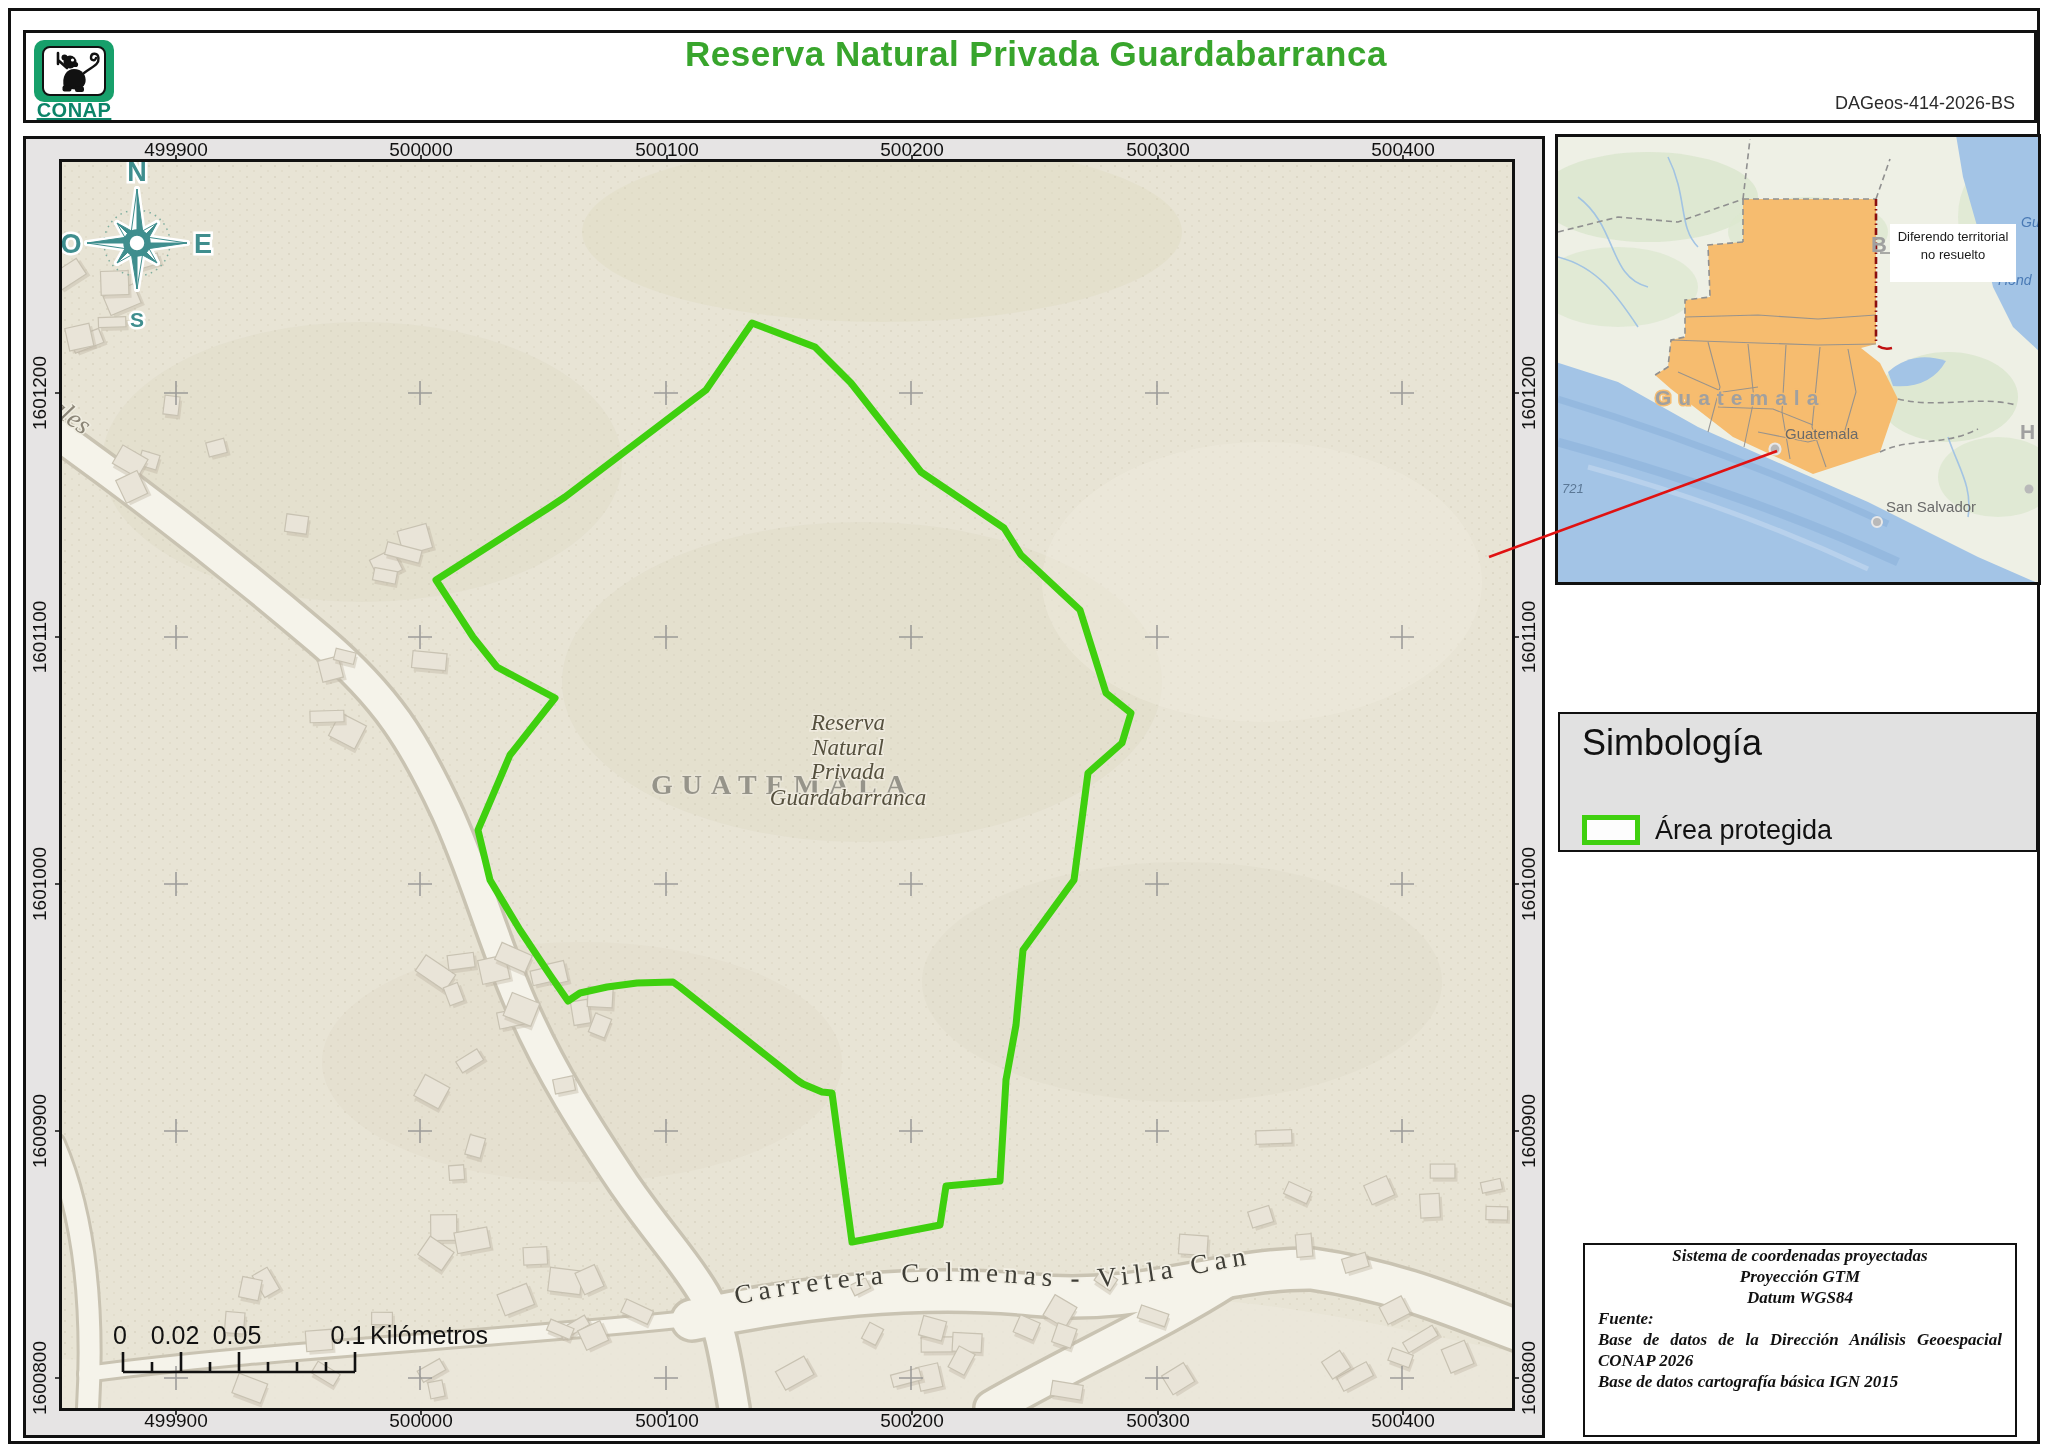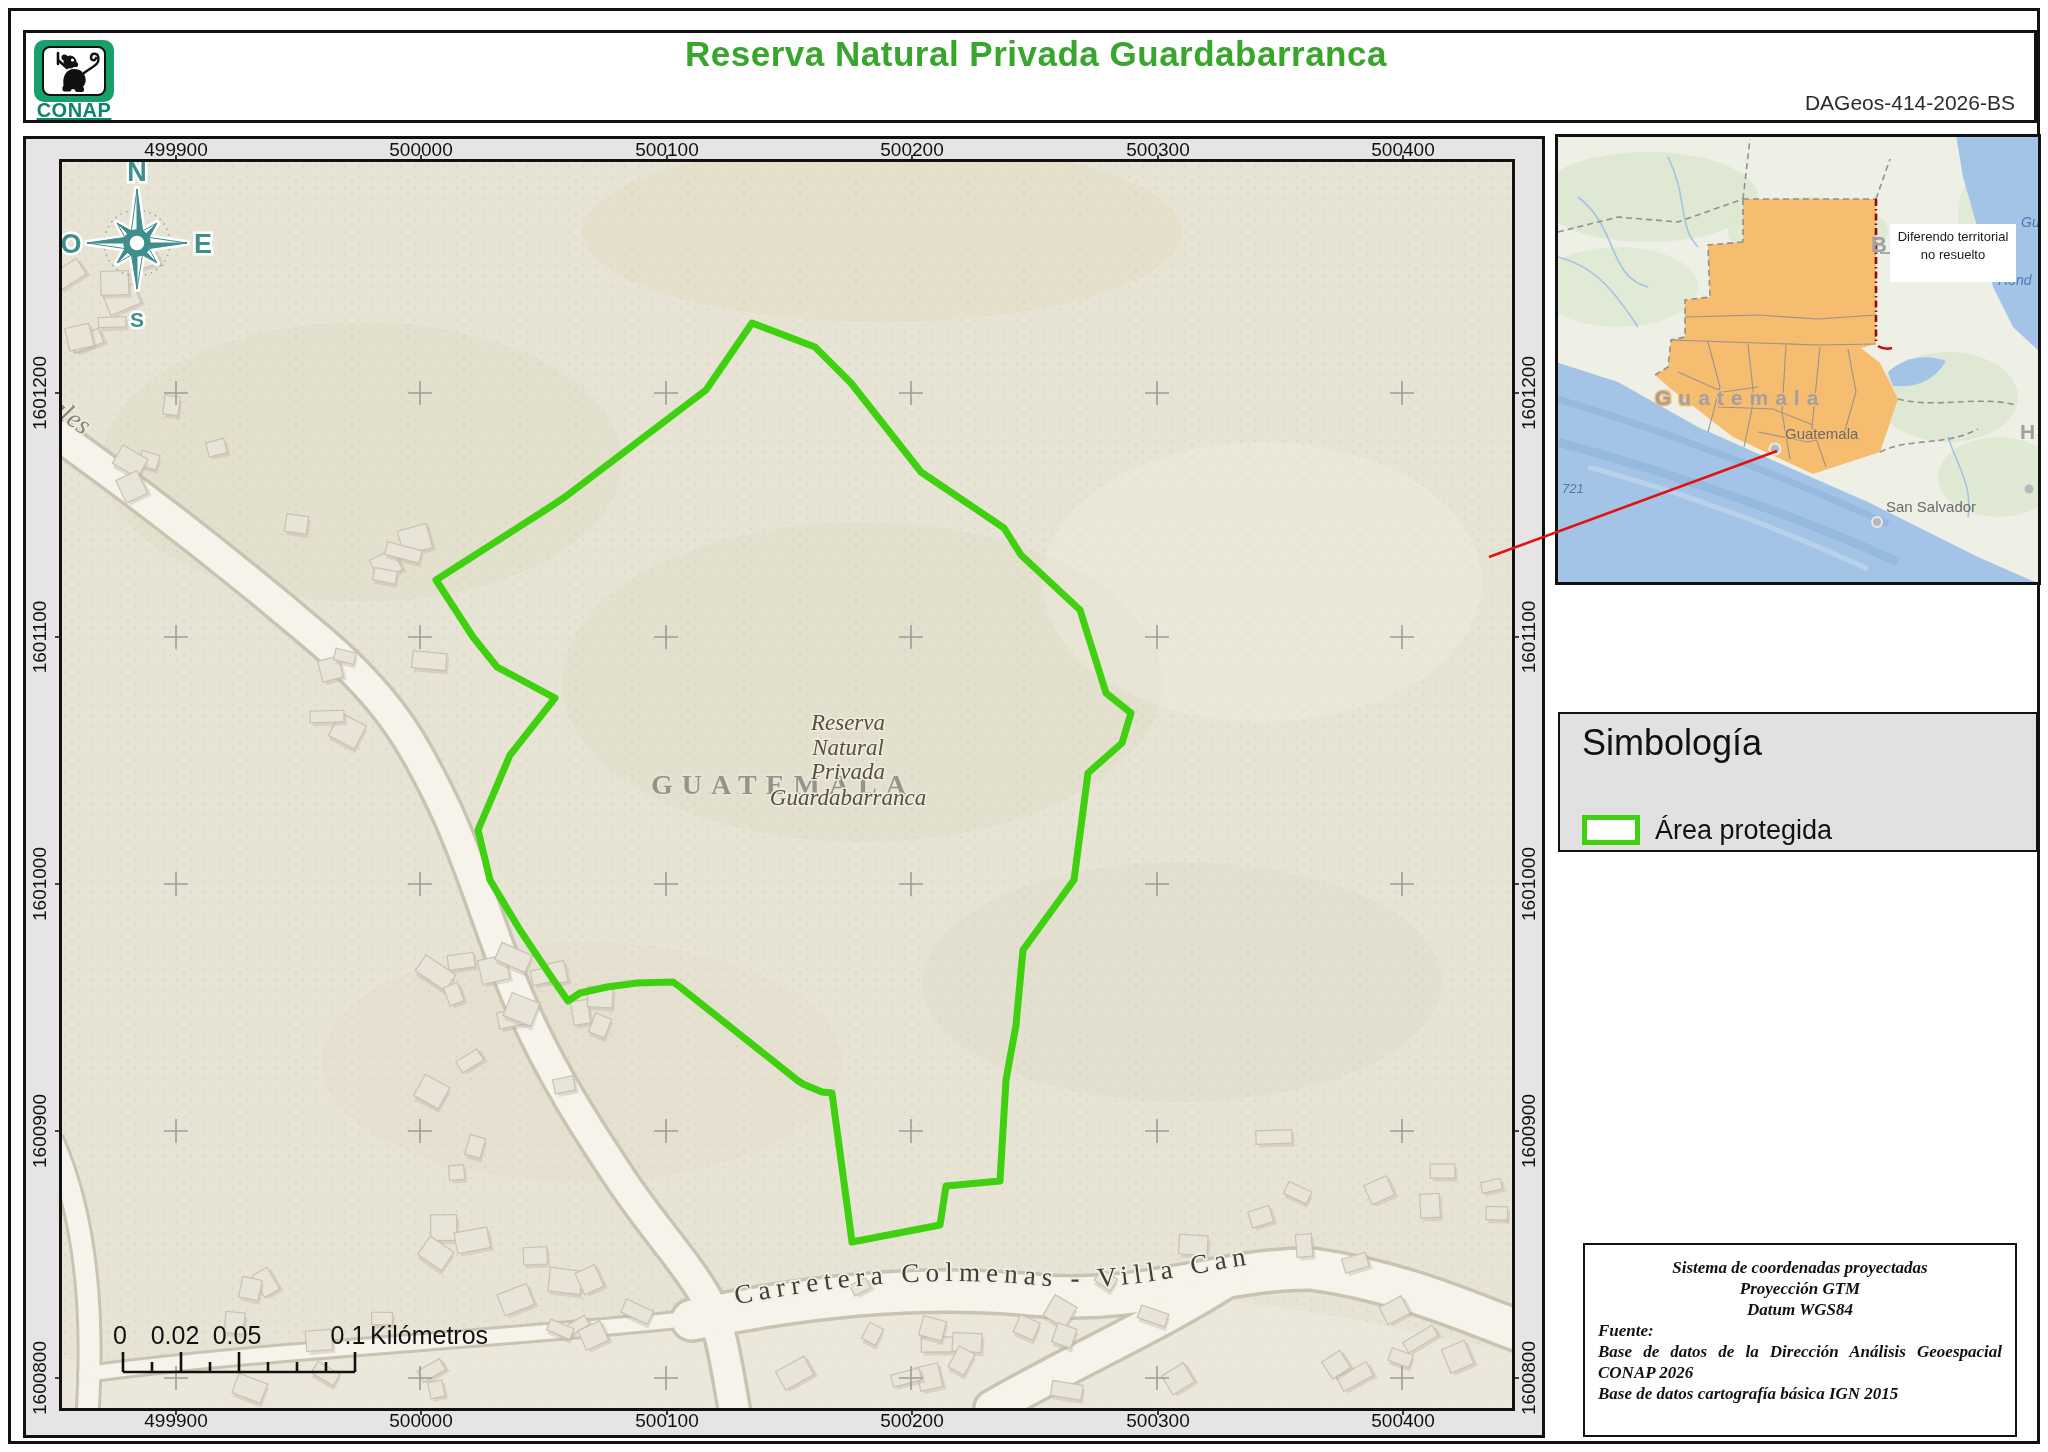--- a/index.html
+++ b/index.html
@@ -11,21 +11,21 @@
   #header-box{left:23px;top:30px;width:2014px;height:93px;background:#fff;}
   #logo-square{left:34px;top:40px;width:80px;height:62px;background:#17a06b;border-radius:10px;}
   #logo-inner{left:42px;top:46px;width:64px;height:50px;background:#fff;border:2.5px solid #111;
               border-radius:8px;box-sizing:border-box;}
   #logo-monkey{left:44px;top:48px;}
   #conap-text{left:24px;top:99px;width:100px;text-align:center;font-size:20px;font-weight:bold;
               letter-spacing:.5px;color:#0c8468;text-decoration:underline;}
   #map-title{left:0;top:34px;width:2048px;height:40px;line-height:40px;text-align:center;
              font-size:35px;font-weight:600;letter-spacing:.5px;color:#38a52c;padding-left:12px;}
   #doc-code{left:1580px;top:90px;width:447px;height:26px;line-height:26px;text-align:right;
-            padding-right:12px;box-sizing:border-box;font-size:21px;color:#2b2b2b;}
+            padding-right:12px;box-sizing:border-box;font-size:18px;color:#2b2b2b;}
   #map-frame{left:23px;top:136px;width:1522px;height:1302px;background:#e6e4e4;}
   #map-border{left:59px;top:159px;width:1456px;height:1252px;}
   #map-svg{left:62px;top:162px;}
   .axis-label{width:120px;height:20px;line-height:20px;text-align:center;font-size:19px;color:#111;}
   .axis-label.v{transform:rotate(-90deg);}
   #inset-box{left:1555px;top:134px;width:486px;height:451px;background:#eef0e5;}
   #inset-svg{left:1558px;top:137px;}
   #inset-note{left:1890px;top:224px;width:126px;height:58px;background:#fff;font-size:13px;
               line-height:1.35;text-align:center;color:#1a1a1a;padding-top:4px;box-sizing:border-box;}
   #legend-box{left:1558px;top:712px;width:480px;height:140px;background:#e1e1e1;
@@ -34,21 +34,21 @@
   .legend-row{display:flex;align-items:center;}
   #legend-row-0{left:1582px;top:764px;width:440px;height:38px;}
   #legend-row-1{left:1582px;top:811px;width:440px;height:38px;}
   .swatch{width:58px;height:30px;box-sizing:border-box;background:#fdfdfd;flex:0 0 auto;}
   #swatch-departamental{border:3px solid #a9a9a9;}
   #swatch-protegida{border:5px solid #3fd00f;}
   .legend-label{margin-left:15px;font-size:27px;color:#111;white-space:nowrap;}
   #source-box{left:1583px;top:1243px;width:434px;height:194px;background:#fff;
               box-sizing:border-box;border:2.5px solid #111;
               font-family:"Liberation Serif",serif;font-style:italic;font-weight:bold;
-              font-size:17px;line-height:21px;color:#111;padding:12px 13px;}
+              font-size:17px;line-height:21px;color:#111;padding:0 13px;}
   .src-center{text-align:center;}
   .src-justify{text-align:justify;text-align-last:justify;}
   #overlay-svg{left:0;top:0;pointer-events:none;}
 </style>
 </head>
 <body>
 
 <div id="page">
 
   <div class="abs bordered" id="outer-border"></div>

